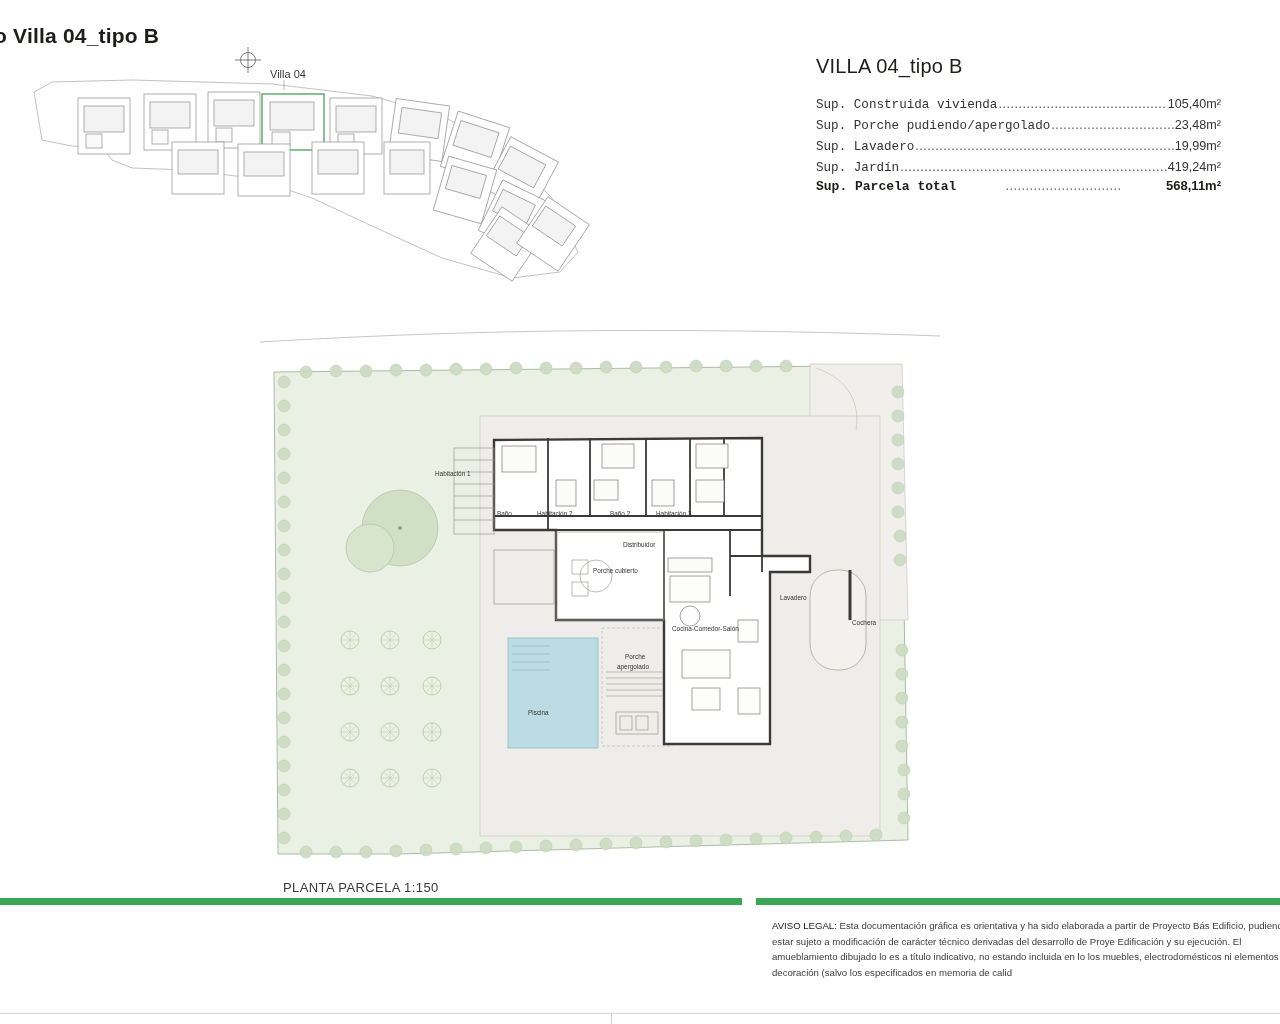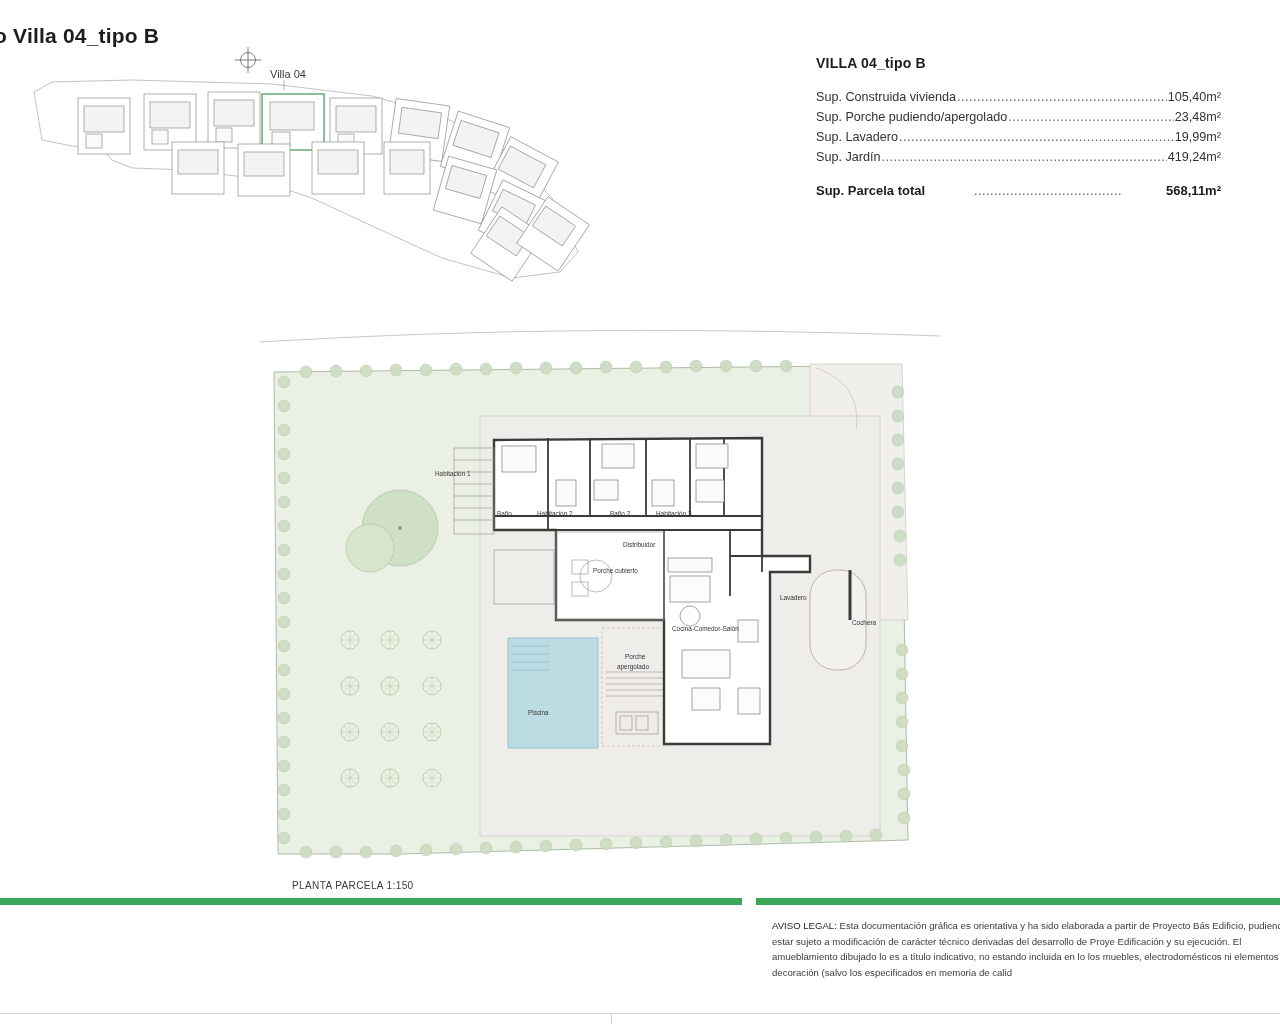--- a/index.html
+++ b/index.html
@@ -18,46 +18,46 @@
     white-space:nowrap;
   }
   #keyplan-wrap{position:absolute;left:12px;top:20px;width:620px;height:270px;}
   #keyplan-svg{position:absolute;left:0;top:0;}
   #north-label{
     position:absolute;left:258px;top:48px;font-size:11px;color:#3a3a3a;
   }
 
   
   #info-block{position:absolute;left:816px;top:55px;width:405px;}
-  #info-title{font-size:14px;font-weight:bold;color:#1d1d1b;margin-bottom:16px;letter-spacing:.2px;}
+  #info-title{font-size:20px;font-weight:normal;color:#1d1d1b;margin-bottom:16px;letter-spacing:.2px;}
   .info-row{
     display:flex;align-items:baseline;font-size:12.6px;color:#333;
     line-height:20px;white-space:nowrap;
   }
-  .info-label{flex:0 0 auto;}
+  .info-label{flex:0 0 auto;font-family:Liberation Mono, monospace;}
   .info-dots{
     flex:1 1 auto;overflow:hidden;white-space:nowrap;margin:0 1px;
     color:#555;letter-spacing:.5px;font-size:12.6px;
   }
   .info-val{flex:0 0 auto;}
   #info-total{
     display:flex;align-items:baseline;font-size:13px;font-weight:bold;color:#1d1d1b;
-    margin-top:16px;white-space:nowrap;gap:44px;
+    margin-top:0;white-space:nowrap;gap:44px;
   }
   #info-total .info-dots{font-weight:normal;color:#555;}
 
   
   #plan-area{position:absolute;left:250px;top:320px;width:700px;height:560px;}
   #plan-svg{position:absolute;left:0;top:0;}
   .room-label{
     position:absolute;font-size:6.4px;color:#333;white-space:nowrap;
     font-family:"Liberation Sans", sans-serif;
   }
   #plan-caption{
-    position:absolute;left:292px;top:880px;font-size:10px;color:#3a3a3a;letter-spacing:.4px;
+    position:absolute;left:283px;top:880px;font-size:13px;color:#3a3a3a;letter-spacing:.4px;
   }
 
   
   .green-bar{position:absolute;background:#3aa757;height:7px;}
   #green-bar-left{left:0;top:898px;width:742px;}
   #green-bar-right{left:756px;top:898px;width:524px;}
 
   
   #legal{
     position:absolute;left:772px;top:918px;width:520px;

